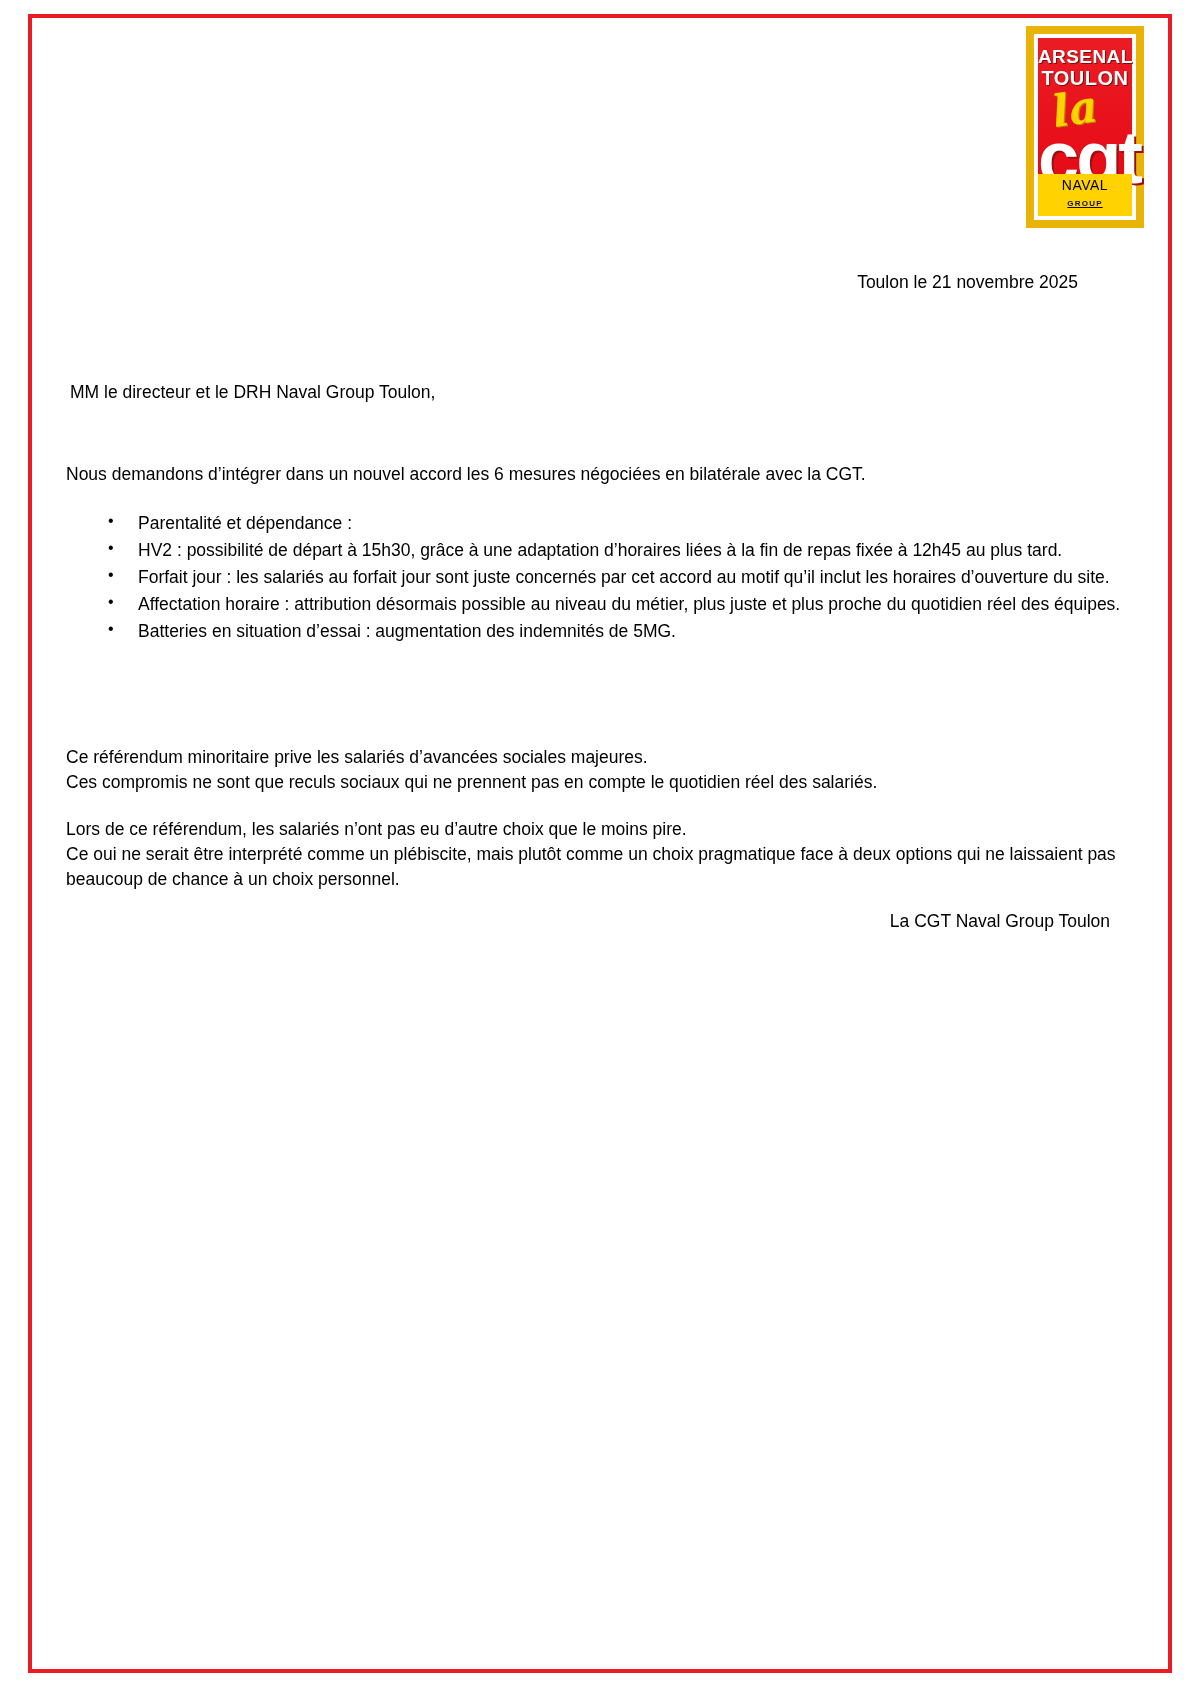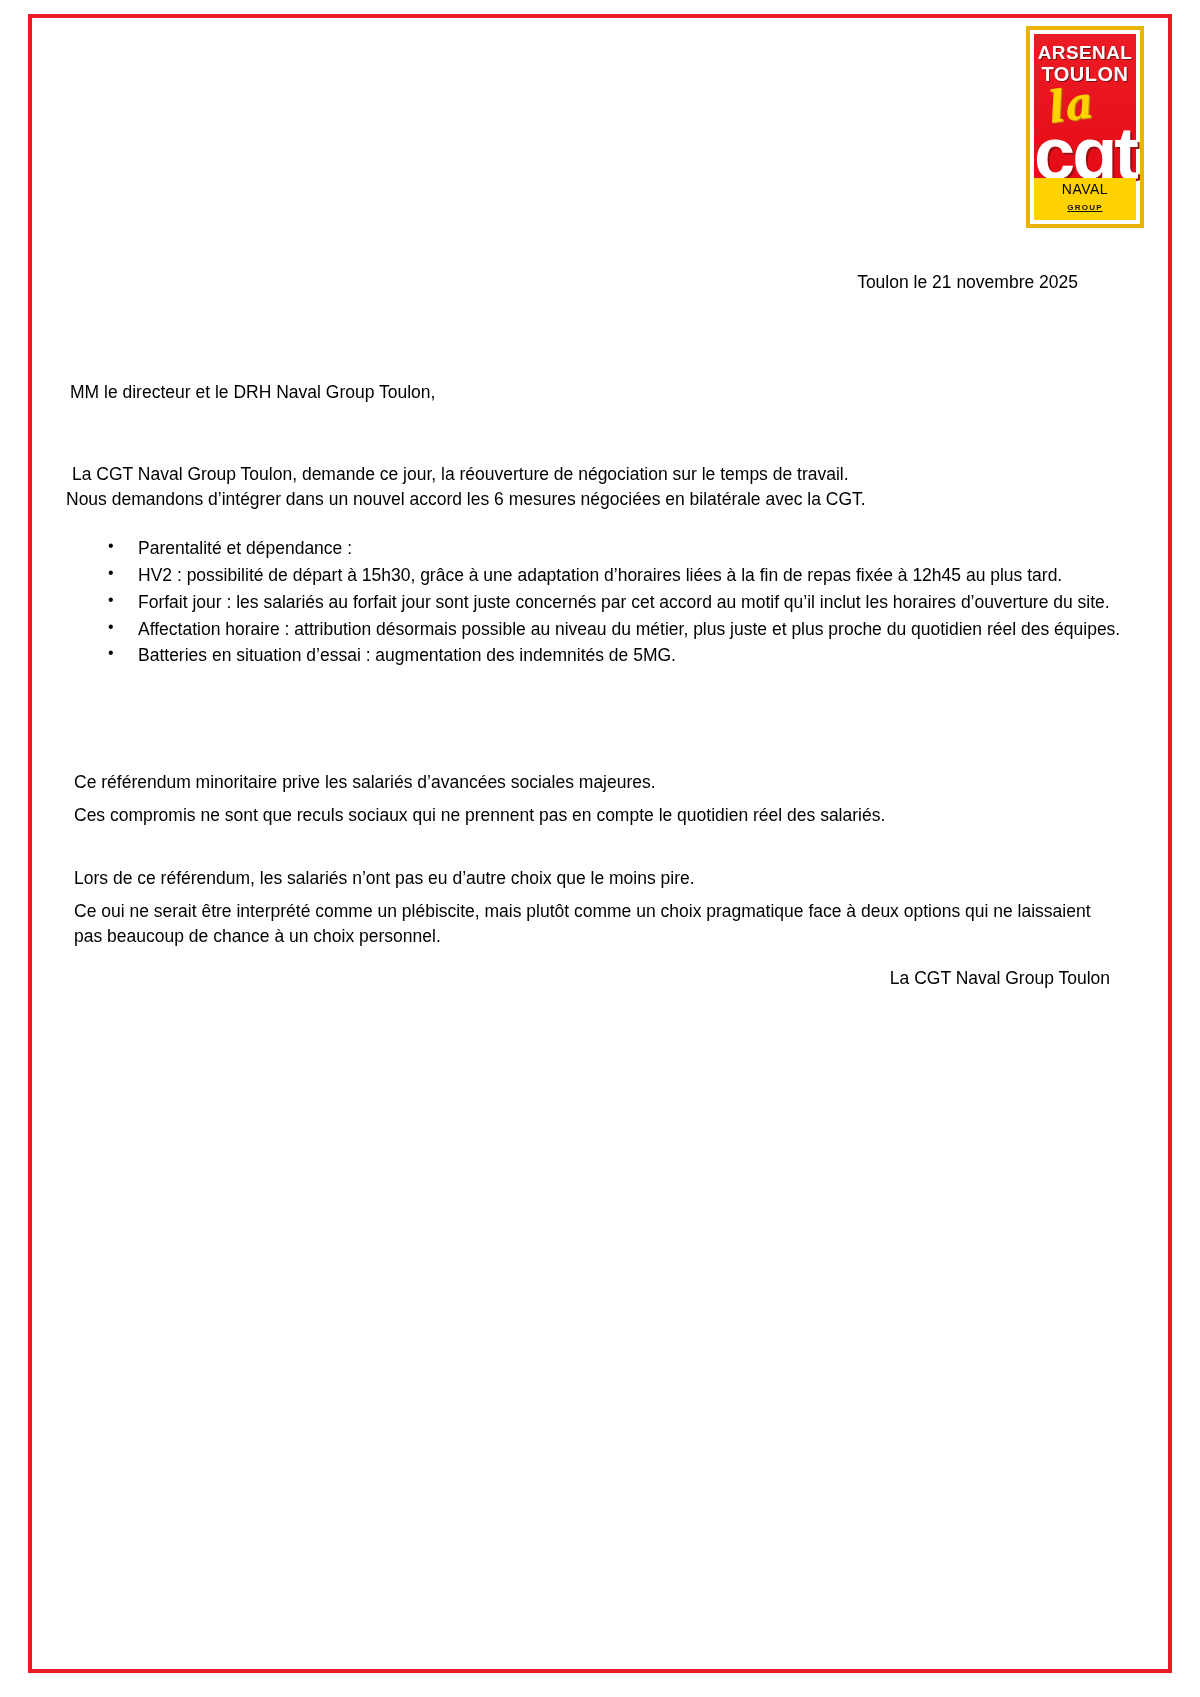--- a/index.html
+++ b/index.html
@@ -58,21 +58,21 @@
     right: -4px;
     top: 6px;
     width: 118px;
     height: 202px;
   }
   .logo {
     position: relative;
     width: 118px;
     height: 202px;
     background: #ffffff;
-    border: 4px solid #eab308;
+    border: 8px solid #eab308;
     box-shadow: 0 0 0 1px #ffffff;
   }
   .logo-red {
     position: absolute;
     left: 4px; top: 4px; right: 4px; bottom: 4px;
     background: #e8171f;
     background: linear-gradient(180deg, #ec1c24 0%, #e30613 100%);
   }
   .logo-arsenal {
     position: absolute;
@@ -200,21 +200,21 @@
     position: absolute;
     left: 42px;
     top: -1px;
     font-size: 16px;
     color: #000;
   }
   .closing {
     margin-top: 102px;
   }
   .closing p {
-    margin: 8px;
+    margin: 0;
     font-size: 17.5px;
     line-height: 1.42;
   }
   .closing .gap {
     height: 22px;
   }
   .signature {
     text-align: right;
     padding-right: 20px;
     font-size: 17.5px;
@@ -245,21 +245,20 @@
       </div>
     </div>
 
     <div class="letter">
 
       <p class="date-line">Toulon le 21 novembre 2025</p>
 
       <p class="recipient">MM le directeur et le DRH Naval Group Toulon,</p>
 
       <div class="intro">
-        <p class="indent"> La CGT Naval Group Toulon, demande ce jour, la réouverture de négociation sur le temps de travail.</p>
         <p>Nous demandons d’intégrer dans un nouvel accord les 6 mesures négociées en bilatérale avec la CGT.</p>
       </div>
 
       <ul class="measures">
         <li>Parentalité et dépendance :</li>
         <li>HV2 : possibilité de départ à 15h30, grâce à une adaptation d’horaires liées à la fin de repas fixée à 12h45 au plus tard.</li>
         <li>Forfait jour : les salariés au forfait jour sont juste concernés par cet accord au motif qu’il inclut les horaires d’ouverture du site.</li>
         <li>Affectation horaire : attribution désormais possible au niveau du métier, plus juste et plus proche du quotidien réel des équipes.</li>
         <li>Batteries en situation d’essai : augmentation des indemnités de 5MG.</li>
       </ul>

